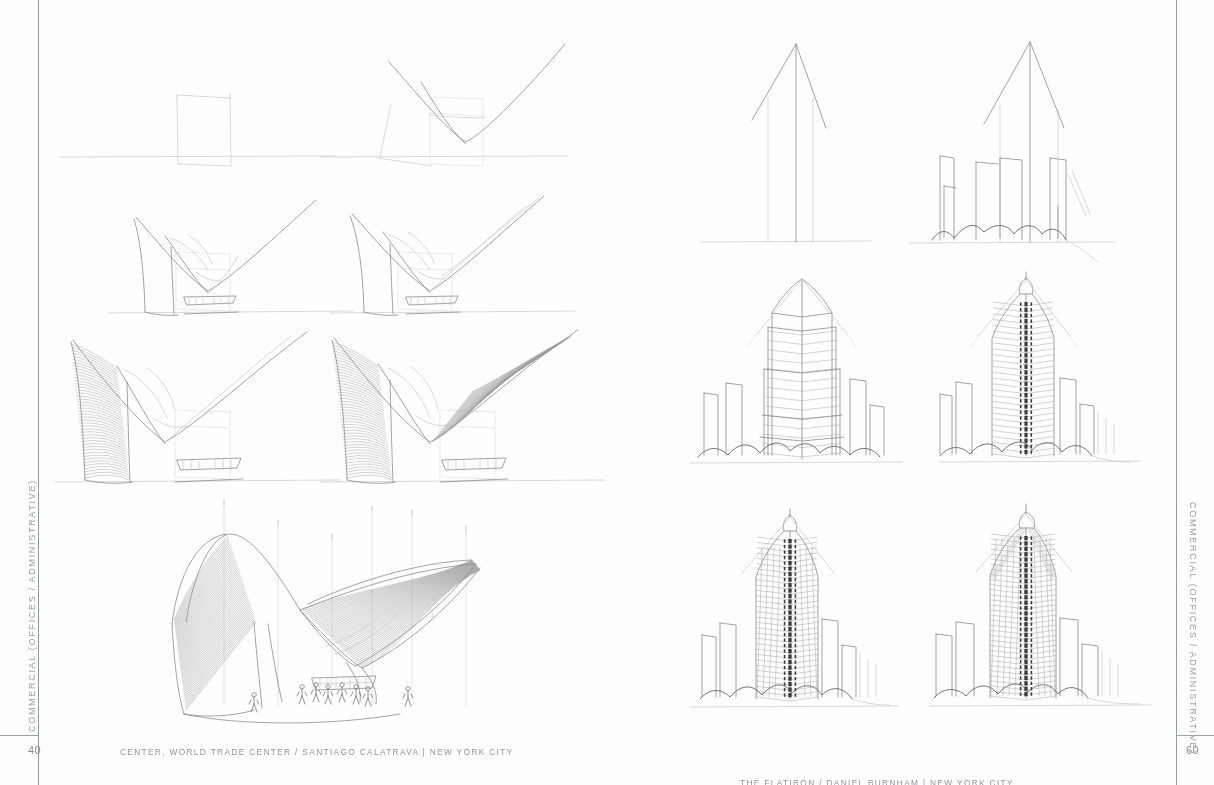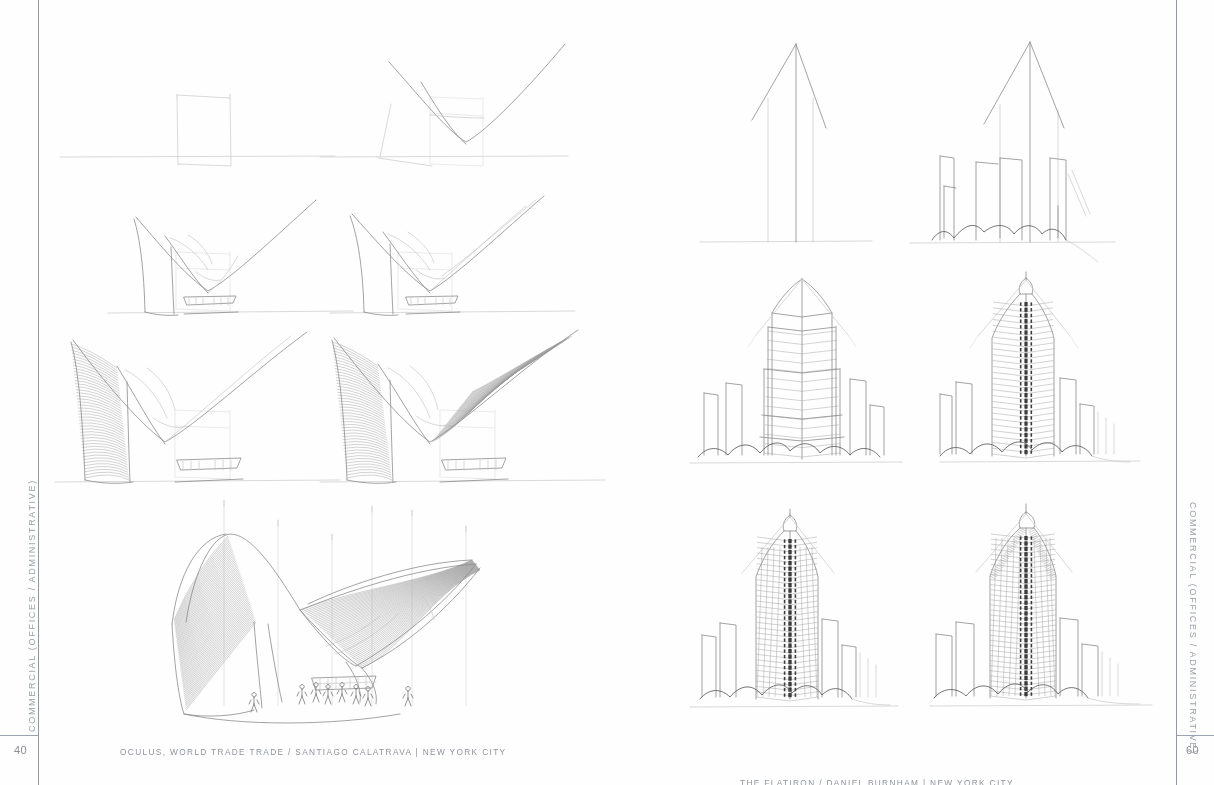--- a/index.html
+++ b/index.html
@@ -19,21 +19,21 @@
   .hrule{position:absolute;height:1px;background:#9aa5b1;}
   .hrule.left{left:0;width:38px;top:735px;}
   .hrule.right{left:1177px;width:37px;top:735px;}
 
   
   .pagenum{
     position:absolute;top:744px;
     font-size:11px;color:#8a8f96;
     letter-spacing:.5px;
   }
-  .pagenum.left{left:14px;}
+  .pagenum.left{left:28px;}
   .pagenum.right{left:1186px;}
 
   
   .sidetext{
     position:absolute;
     font-size:9px;color:#9aa0a8;
     letter-spacing:1.7px;white-space:nowrap;
   }
   .sidetext.left{
     left:-83px;top:612px;width:230px;
@@ -76,21 +76,21 @@
   <div class="vrule right"></div>
   <div class="hrule left"></div>
   <div class="hrule right"></div>
 
   <div class="pagenum left">40</div>
   <div class="pagenum right">60</div>
 
   <div class="sidetext left">COMMERCIAL (OFFICES / ADMINISTRATIVE)</div>
   <div class="sidetext right">COMMERCIAL (OFFICES / ADMINISTRATIVE)</div>
 
-  <div class="caption left">OCULUS, WORLD TRADE TRADE / SANTIAGO CALATRAVA | NEW YORK CITY</div>
+  <div class="caption left">CENTER, WORLD TRADE CENTER / SANTIAGO CALATRAVA | NEW YORK CITY</div>
   <div class="caption right">THE FLATIRON / DANIEL BURNHAM | NEW YORK CITY</div>
 
   <div class="canvas" style="left:60px;top:20px;">
     <svg width="280" height="180" viewBox="0 0 280 180">
       <path class="ln-faint" d="M0 137 L275 136"></path>
       <path class="ln-faint" d="M117 75 L118 145"></path>
       <path class="ln-faint" d="M170 74 L171 145"></path>
       <path class="ln-faint" d="M117 75 L170 78"></path>
       <path class="ln-faint" d="M118 144 L171 146"></path>
       <path class="ln-ghost" d="M117 75 L117 79 M170 74 L170 79"></path>

